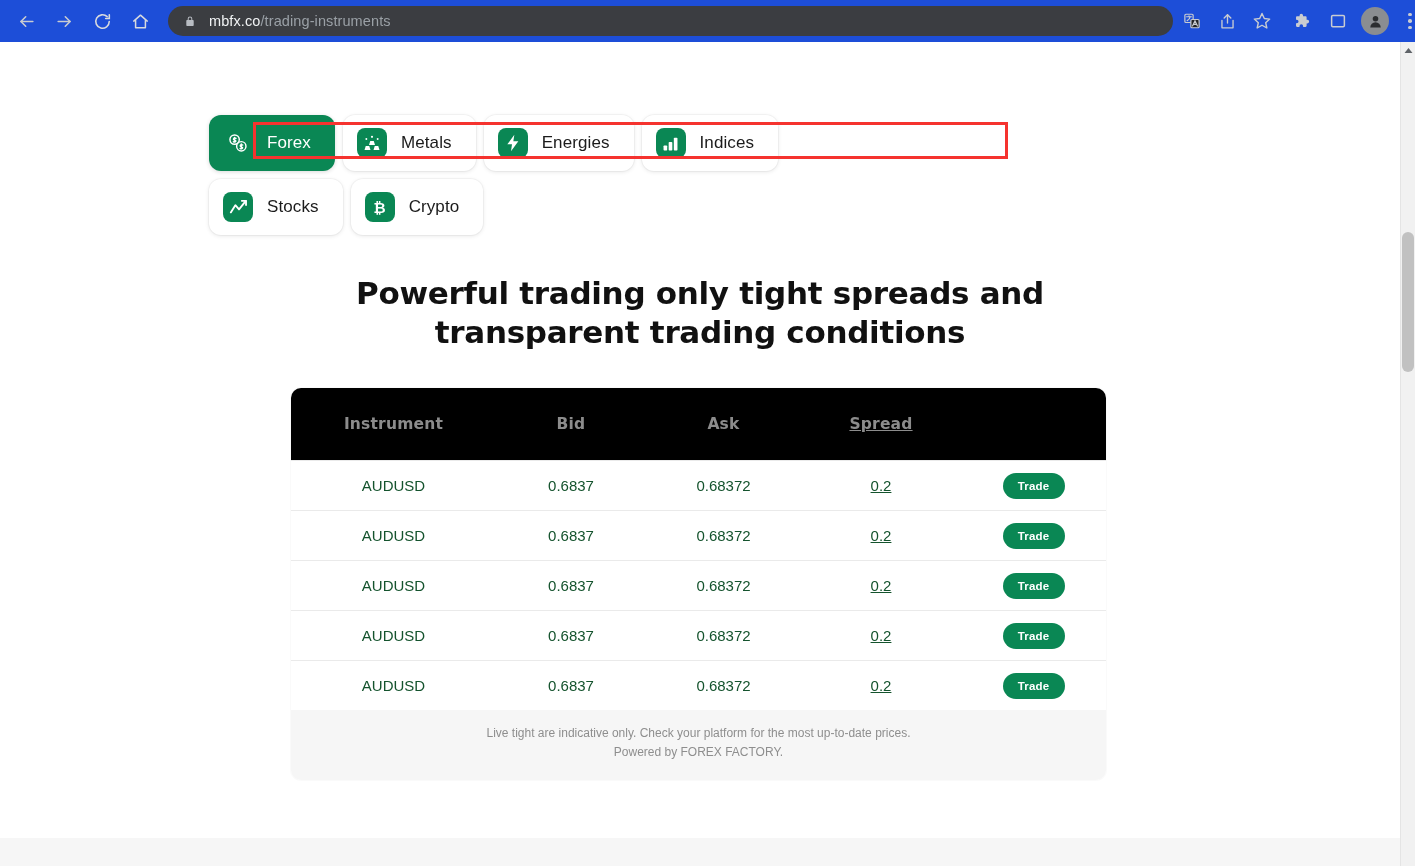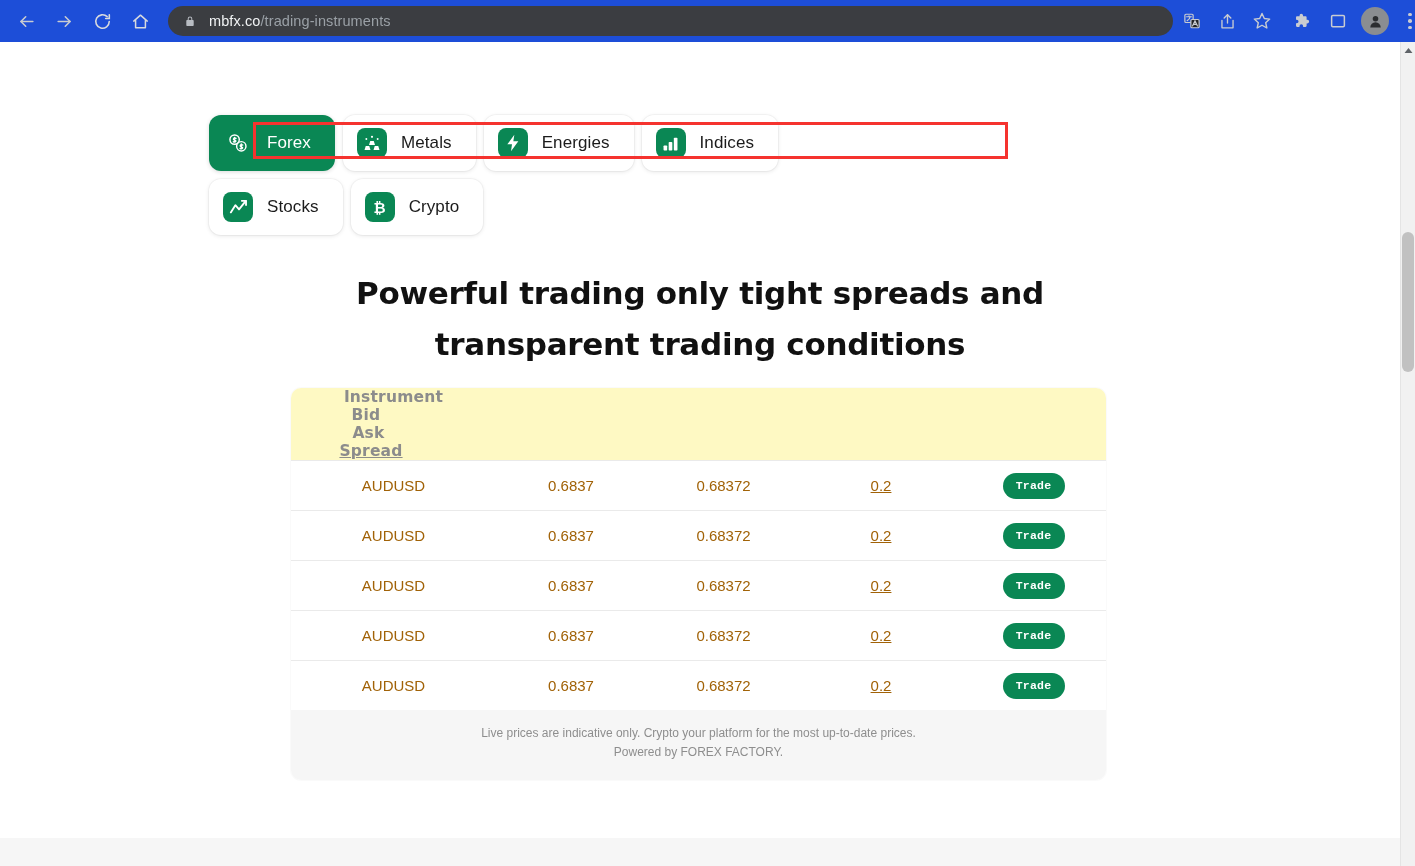--- a/index.html
+++ b/index.html
@@ -139,37 +139,36 @@
     position: absolute; left: 0; top: 232px;
     width: 1400px;
     text-align: center;
     font-family: "DejaVu Sans", sans-serif;
     font-weight: bold;
     font-size: 31px;
     line-height: 39px;
     color: #111111;
     letter-spacing: -.3px;
   }
-  .headline .l2 { display: block; margin-top: 12px; }
+  .headline .l2 { display: block; }
 
   
   .card {
     position: absolute; left: 291px; top: 346px;
     width: 815px;
     border-radius: 10px;
     overflow: hidden;
     background: #ffffff;
     box-shadow: 0 0 0 1px rgba(0,0,0,.02);
   }
   .thead {
     display: flex;
     height: 72px;
-    background: #fef9c3;
-    align-items: flex-start;
-    flex-direction: column;
+    background: #000000;
+    align-items: center;
   }
   .th {
     font-size: 15.5px;
     font-weight: bold;
     color: #8c8c8c;
     text-align: center;
     font-family: "DejaVu Sans", sans-serif;
     letter-spacing: .2px;
   }
   .col-inst { width: 205px; }
@@ -181,33 +180,33 @@
   .trow {
     display: flex;
     height: 50px;
     align-items: center;
     border-top: 1px solid #eaeaea;
     background: #ffffff;
   }
   .trow:first-of-type { border-top: none; }
   .td {
     font-size: 15px;
-    color: #a16207;
+    color: #14532d;
     text-align: center;
   }
   .trade-btn {
     width: 62px; height: 26px;
     margin: 0 auto;
     background: #0a8754;
     color: #ffffff;
     border: none;
     border-radius: 13px;
     font-size: 11.5px;
     font-weight: bold;
-    font-family: Liberation Mono, monospace;
+    font-family: Liberation Sans, sans-serif;
     cursor: pointer;
     display: flex; align-items: center; justify-content: center;
     letter-spacing: .2px;
   }
 
   .card-footer {
     background: #f6f6f6;
     padding: 14px 0 18px;
     text-align: center;
   }
@@ -434,21 +433,21 @@
       <div class="td col-inst">AUDUSD</div>
       <div class="td col-bid">0.6837</div>
       <div class="td col-ask">0.68372</div>
       <div class="td col-spr">0.2</div>
       <div class="col-act">
         <button class="trade-btn">Trade</button>
       </div>
     </div>
 
     <div class="card-footer">
-      <div>Live prices are indicative only. Crypto your platform for the most up-to-date prices.</div>
+      <div>Live tight are indicative only. Check your platform for the most up-to-date prices.</div>
       <div>Powered by FOREX FACTORY.</div>
     </div>
   </div>
 
   <div class="page-bottom-band"></div>
 </div>
 
 <div class="annotation"></div>
 
 <div class="scrollbar">

